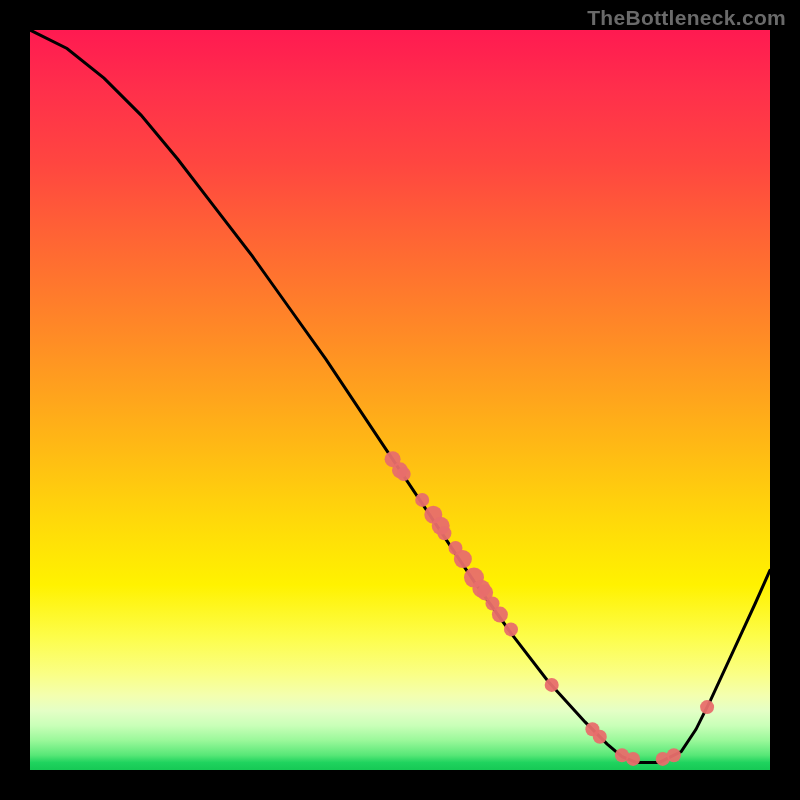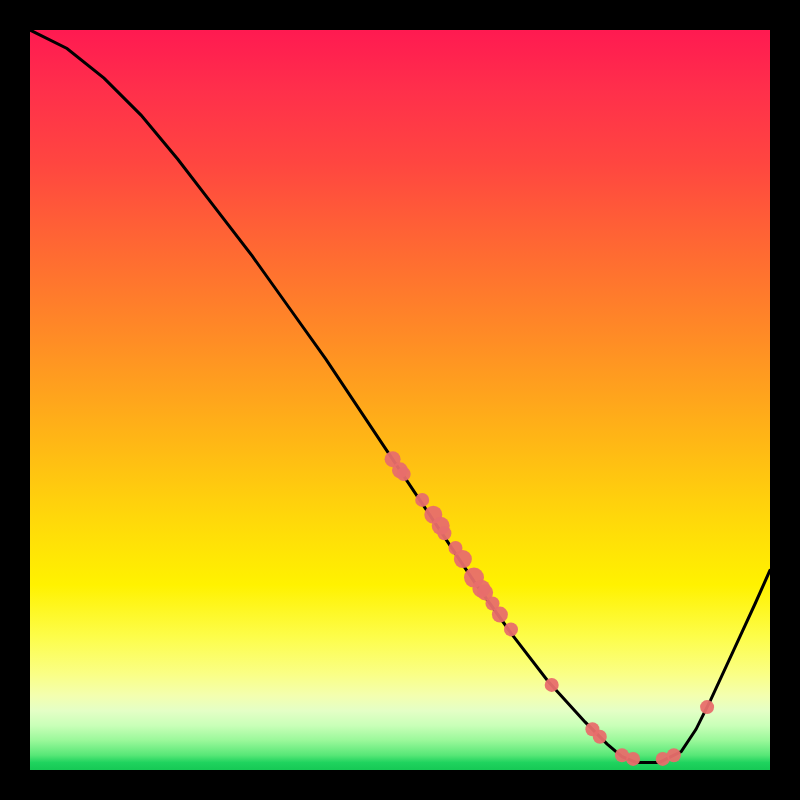--- a/index.html
+++ b/index.html
@@ -70,20 +70,21 @@
 
   .dot {
     fill: #e86e6b;
     opacity: 0.95;
   }
 </style>
 </head>
 <body>
 
 <div class="frame">
+  <div class="watermark">TheBottleneck.com</div>
   <div class="plot">
     <svg class="curve" viewBox="0 0 740 740">
       <path fill="none" stroke="#000" stroke-width="3" stroke-linecap="round" d="M0.0 0.0 L37.0 18.5 L74.0 48.1 L111.0 85.1 L148.0 129.5 L185.0 177.6 L222.0 225.7 L259.0 277.5 L296.0 329.3 L333.0 384.8 L370.0 440.3 L407.0 495.8 L444.0 551.3 L481.0 603.1 L518.0 651.2 L555.0 691.9 L577.2 714.1 L592.0 726.7 L606.8 732.6 L629.0 732.6 L651.2 721.5 L666.0 699.3 L680.8 669.7 L703.0 621.6 L725.2 573.5 L740.0 540.2" id="curve-path"></path>
       <g id="dots">
           <circle cx="362.6" cy="429.2" r="8" class="dot"></circle>
           <circle cx="370.0" cy="440.3" r="8" class="dot"></circle>
           <circle cx="373.7" cy="444.0" r="7" class="dot"></circle>
           <circle cx="392.2" cy="469.9" r="7" class="dot"></circle>
           <circle cx="403.3" cy="484.7" r="9" class="dot"></circle>
           <circle cx="410.7" cy="495.8" r="9" class="dot"></circle>

